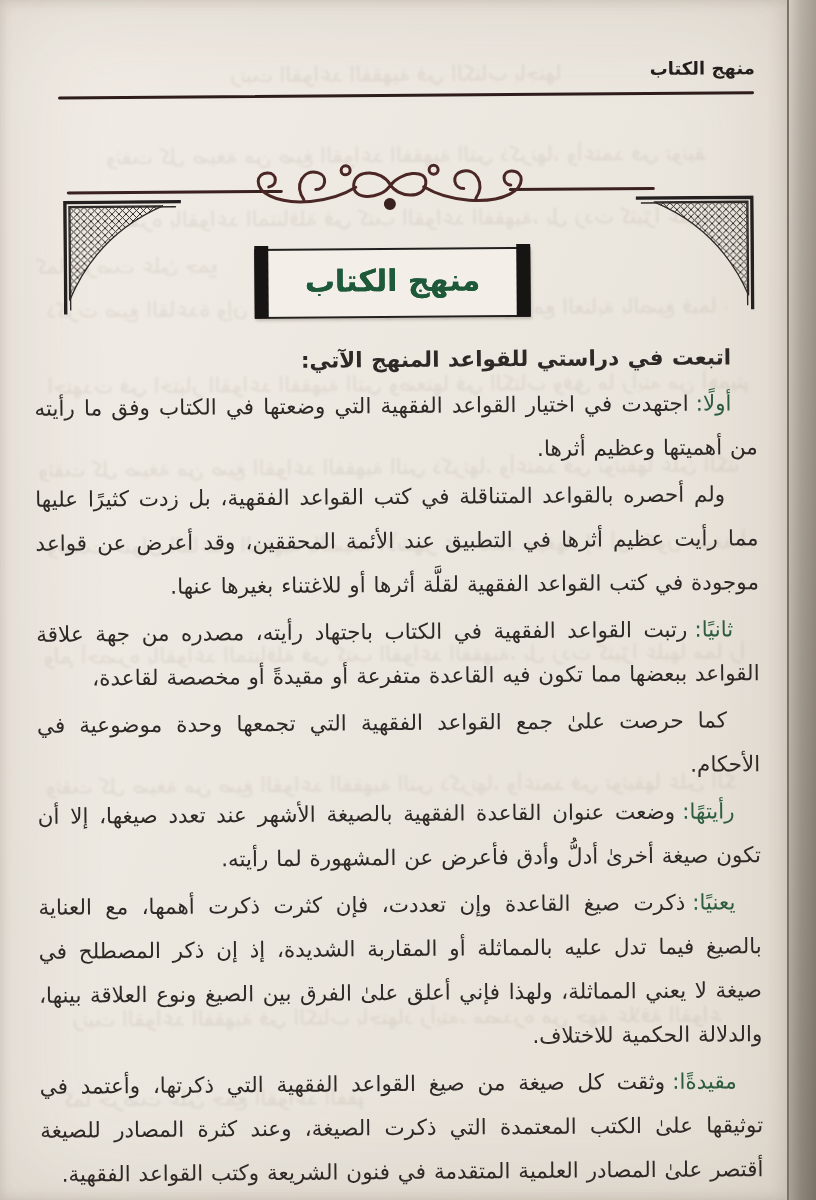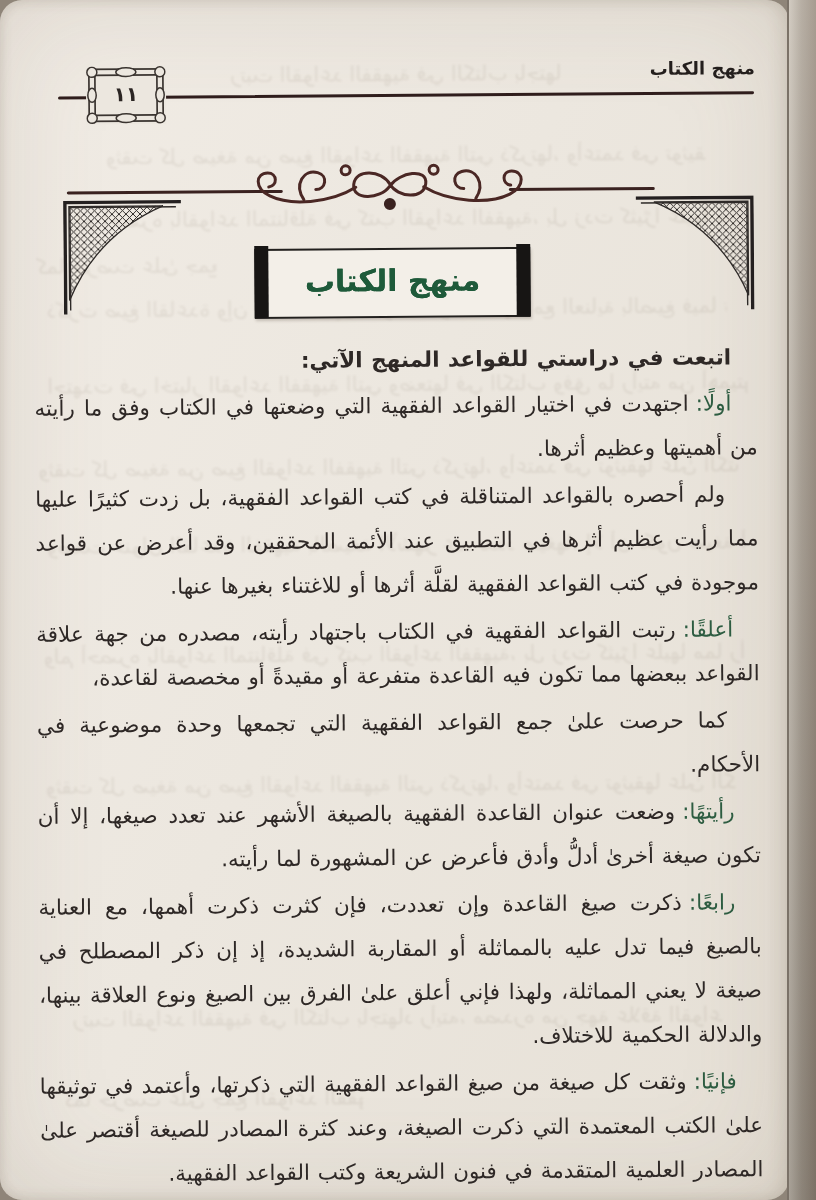--- a/index.html
+++ b/index.html
@@ -6,21 +6,20 @@
   body{
     width:816px;height:1200px;overflow:hidden;position:relative;
     background:#8f8579;
     font-family:"DejaVu Sans",sans-serif;
   }
   
   .page{
     position:absolute;left:0;top:0;width:789px;height:1200px;
     background:linear-gradient(115deg,#f1ece5 0%,#ece7df 45%,#e6e0d6 100%);
     box-shadow:inset 0 0 110px rgba(112,94,74,.16), inset -7px 0 16px rgba(90,75,60,.14), inset 4px 0 10px rgba(110,95,75,.10);
-    border-radius:22px;
   }
   .edge-strip{
     position:absolute;right:0;top:0;width:27px;height:1200px;
     background:linear-gradient(to right,#c8c0b4 0%,#a89e91 45%,#938678 100%);
     border-left:2px solid #7b7268;
   }
   .edge-strip::after{content:"";position:absolute;inset:0;
     background:linear-gradient(to bottom,rgba(255,255,255,.18),rgba(0,0,0,.16));}
   .tilt{position:absolute;inset:0;transform:rotate(-0.45deg);transform-origin:50% 50%;}
 
@@ -100,39 +99,20 @@
     <div class="ghost" style="top:372px;right:40px;width:700px;">اجتهدت في اختيار القواعد الفقهية التي وضعتها في الكتاب وفق ما رأيته من أهميتها وعظيم أثرها.</div>
     <div class="ghost" style="top:455px;right:50px;width:700px;">وثقت كل صيغة من صيغ القواعد الفقهية التي ذكرتها، وأعتمد في توثيقها علىٰ الكتب المعتمدة التي ذكرت الصيغة، وعند كثرة المصادر للصيغة أقتصر علىٰ المصادر العلمية المتقدمة في فنون الشريعة وكتب القواعد الفقهية.</div>
     <div class="ghost" style="top:532px;right:42px;width:700px;">وضعت عنوان القاعدة الفقهية بالصيغة الأشهر عند تعدد صيغها، إلا أن تكون صيغة أخرىٰ أدلُّ وأدق فأعرض عن المشهورة لما رأيته.</div>
     <div class="ghost" style="top:642px;right:46px;width:700px;">ولم أحصره بالقواعد المتناقلة في كتب القواعد الفقهية، بل زدت كثيرًا عليها مما رأيت عظيم أثرها في التطبيق عند الأئمة المحققين، وقد أعرض عن قواعد موجودة في كتب القواعد الفقهية لقلَّة أثرها أو للاغتناء بغيرها عنها.</div>
     <div class="ghost" style="top:772px;right:55px;width:690px;">وثقت كل صيغة من صيغ القواعد الفقهية التي ذكرتها، وأعتمد في توثيقها علىٰ الكتب المعتمدة التي ذكرت الصيغة، وعند كثرة المصادر للصيغة أقتصر علىٰ المصادر العلمية المتقدمة في فنون الشريعة وكتب القواعد الفقهية.</div>
     <div class="ghost" style="top:1005px;right:70px;width:650px;">رتبت القواعد الفقهية في الكتاب باجتهاد رأيته، مصدره من جهة علاقة القواعد ببعضها مما تكون فيه القاعدة متفرعة أو مقيدةً أو مخصصة لقاعدة،</div>
     <div class="ghost" style="top:1085px;right:430px;width:300px;">كما حرصت علىٰ جمع القواعد الفقهية التي تجمعها وحدة موضوعية في الأحكام.</div>
 
     <div class="running-head">منهج الكتاب</div>
     <div class="head-rule"></div>
-    <div class="page-number-frame">
-      <svg viewBox="0 0 80 58">
-        <g fill="none" stroke="#3a3430" stroke-width="1.7">
-          <rect x="3" y="3" width="74" height="52"></rect>
-          <rect x="9" y="9" width="62" height="40"></rect>
-        </g>
-        <g fill="#ece7df" stroke="#3a3430" stroke-width="1.5">
-          <circle cx="6" cy="6" r="5"></circle>
-          <circle cx="74" cy="6" r="5"></circle>
-          <circle cx="6" cy="52" r="5"></circle>
-          <circle cx="74" cy="52" r="5"></circle>
-          <ellipse cx="40" cy="6" rx="10" ry="4.4"></ellipse>
-          <ellipse cx="40" cy="52" rx="10" ry="4.4"></ellipse>
-          <ellipse cx="6" cy="29" rx="4.2" ry="7"></ellipse>
-          <ellipse cx="74" cy="29" rx="4.2" ry="7"></ellipse>
-        </g>
-      </svg>
-      <div class="page-number">١١</div>
-    </div>
 
     <div class="flourish-line left"></div>
     <div class="flourish-line right"></div>
     <svg class="flourish" viewBox="0 0 320 80">
       <g fill="none" stroke="#4a2724" stroke-width="3" stroke-linecap="round">
         <path d="M160,38 C152,24 126,22 124,38 C122,54 150,54 160,40 C170,26 198,22 196,38 C194,54 168,52 160,38 Z"></path>
         <path d="M126,41 C100,57 60,59 40,49 C24,41 26,26 38,26 C48,26 48,39 39,40"></path>
         <path d="M74,53 C64,38 74,22 88,26 C99,29 96,43 86,43"></path>
         <path d="M194,41 C220,57 260,59 280,49 C296,41 294,26 282,26 C272,26 272,39 281,40"></path>
         <path d="M246,53 C256,38 246,22 232,26 C221,29 224,43 234,43"></path>
@@ -162,26 +142,26 @@
       <div class="title">منهج الكتاب</div>
     </div>
 
     <div class="content">
       <p class="intro">اتبعت في دراستي للقواعد المنهج الآتي:</p>
 
       <p class="para"><span class="lead">أولًا:</span><span>اجتهدت في اختيار القواعد الفقهية التي وضعتها في الكتاب وفق ما رأيته من أهميتها وعظيم أثرها.</span></p>
 
       <p class="para"><span class="lead"></span><span>ولم أحصره بالقواعد المتناقلة في كتب القواعد الفقهية، بل زدت كثيرًا عليها مما رأيت عظيم أثرها في التطبيق عند الأئمة المحققين، وقد أعرض عن قواعد موجودة في كتب القواعد الفقهية لقلَّة أثرها أو للاغتناء بغيرها عنها.</span></p>
 
-      <p class="para"><span class="lead">أعلقًا:</span><span>رتبت القواعد الفقهية في الكتاب باجتهاد رأيته، مصدره من جهة علاقة القواعد ببعضها مما تكون فيه القاعدة متفرعة أو مقيدةً أو مخصصة لقاعدة،</span></p>
+      <p class="para"><span class="lead">ثانيًا:</span><span>رتبت القواعد الفقهية في الكتاب باجتهاد رأيته، مصدره من جهة علاقة القواعد ببعضها مما تكون فيه القاعدة متفرعة أو مقيدةً أو مخصصة لقاعدة،</span></p>
 
       <p class="para"><span class="lead"></span><span>كما حرصت علىٰ جمع القواعد الفقهية التي تجمعها وحدة موضوعية في الأحكام.</span></p>
 
       <p class="para"><span class="lead">رأيتهًا:</span><span>وضعت عنوان القاعدة الفقهية بالصيغة الأشهر عند تعدد صيغها، إلا أن تكون صيغة أخرىٰ أدلُّ وأدق فأعرض عن المشهورة لما رأيته.</span></p>
 
-      <p class="para"><span class="lead">رابعًا:</span><span>ذكرت صيغ القاعدة وإن تعددت، فإن كثرت ذكرت أهمها، مع العناية بالصيغ فيما تدل عليه بالمماثلة أو المقاربة الشديدة، إذ إن ذكر المصطلح في صيغة لا يعني المماثلة، ولهذا فإني أعلق علىٰ الفرق بين الصيغ ونوع العلاقة بينها، والدلالة الحكمية للاختلاف.</span></p>
+      <p class="para"><span class="lead">يعنيًا:</span><span>ذكرت صيغ القاعدة وإن تعددت، فإن كثرت ذكرت أهمها، مع العناية بالصيغ فيما تدل عليه بالمماثلة أو المقاربة الشديدة، إذ إن ذكر المصطلح في صيغة لا يعني المماثلة، ولهذا فإني أعلق علىٰ الفرق بين الصيغ ونوع العلاقة بينها، والدلالة الحكمية للاختلاف.</span></p>
 
-      <p class="para"><span class="lead">فإنيًا:</span><span>وثقت كل صيغة من صيغ القواعد الفقهية التي ذكرتها، وأعتمد في توثيقها علىٰ الكتب المعتمدة التي ذكرت الصيغة، وعند كثرة المصادر للصيغة أقتصر علىٰ المصادر العلمية المتقدمة في فنون الشريعة وكتب القواعد الفقهية.</span></p>
+      <p class="para"><span class="lead">مقيدةًا:</span><span>وثقت كل صيغة من صيغ القواعد الفقهية التي ذكرتها، وأعتمد في توثيقها علىٰ الكتب المعتمدة التي ذكرت الصيغة، وعند كثرة المصادر للصيغة أقتصر علىٰ المصادر العلمية المتقدمة في فنون الشريعة وكتب القواعد الفقهية.</span></p>
     </div>
 
   </div>
 </div>
 <div class="edge-strip"></div>
 
 </body></html>

